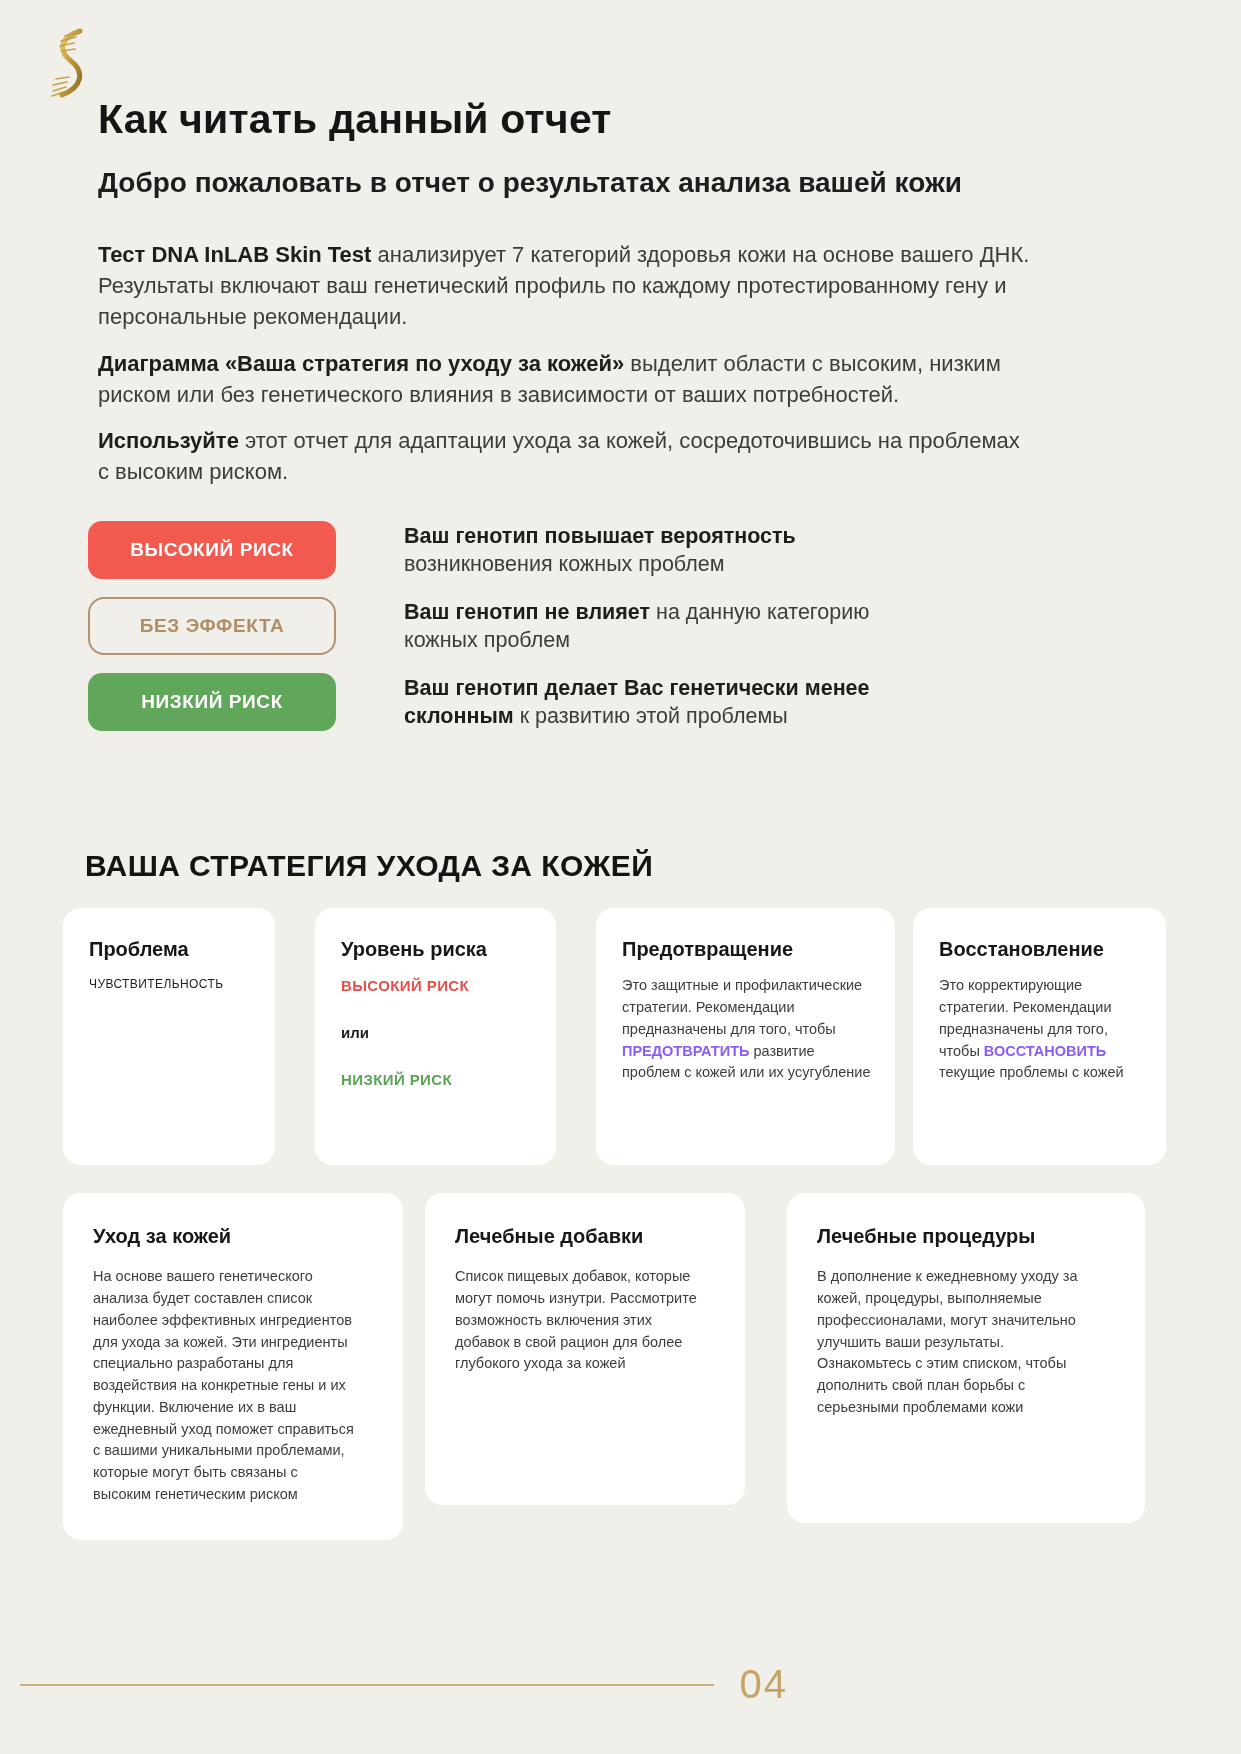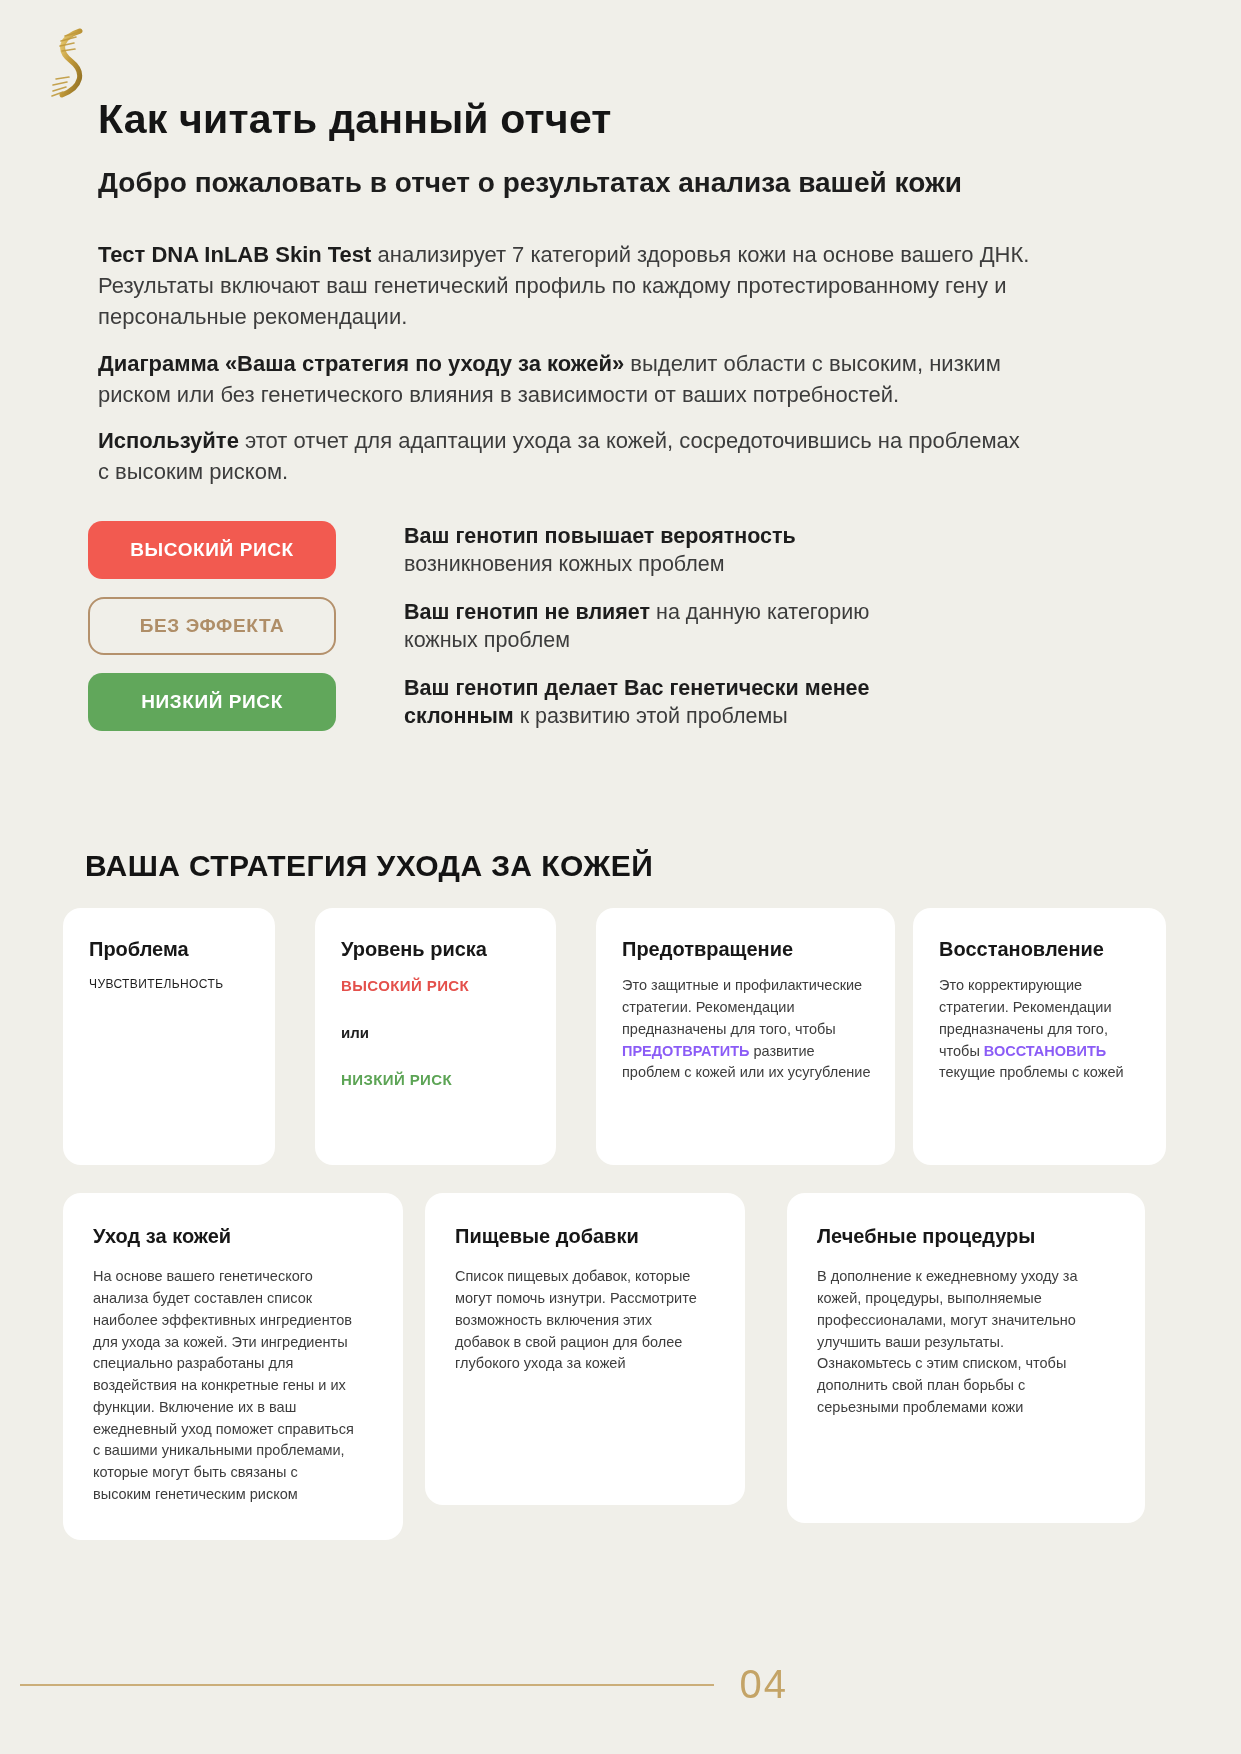--- a/index.html
+++ b/index.html
@@ -135,21 +135,21 @@
       </div>
     </div>
 
 
     <div class="rec-row">
       <div class="card r-card r-card-1">
         <div class="card-title">Уход за кожей</div>
         <p class="card-body">На основе вашего генетического анализа будет составлен список наиболее эффективных ингредиентов для ухода за кожей. Эти ингредиенты специально разработаны для воздействия на конкретные гены и их функции. Включение их в ваш ежедневный уход поможет справиться с вашими уникальными проблемами, которые могут быть связаны с высоким генетическим риском</p>
       </div>
       <div class="card r-card r-card-2">
-        <div class="card-title">Пищевые добавки</div>
+        <div class="card-title">Лечебные добавки</div>
         <p class="card-body">Список пищевых добавок, которые могут помочь изнутри. Рассмотрите возможность включения этих добавок в свой рацион для более глубокого ухода за кожей</p>
       </div>
       <div class="card r-card r-card-3">
         <div class="card-title">Лечебные процедуры</div>
         <p class="card-body">В дополнение к ежедневному уходу за кожей, процедуры, выполняемые профессионалами, могут значительно улучшить ваши результаты. Ознакомьтесь с этим списком, чтобы дополнить свой план борьбы с серьезными проблемами кожи</p>
       </div>
     </div>
 
   </div>
 

